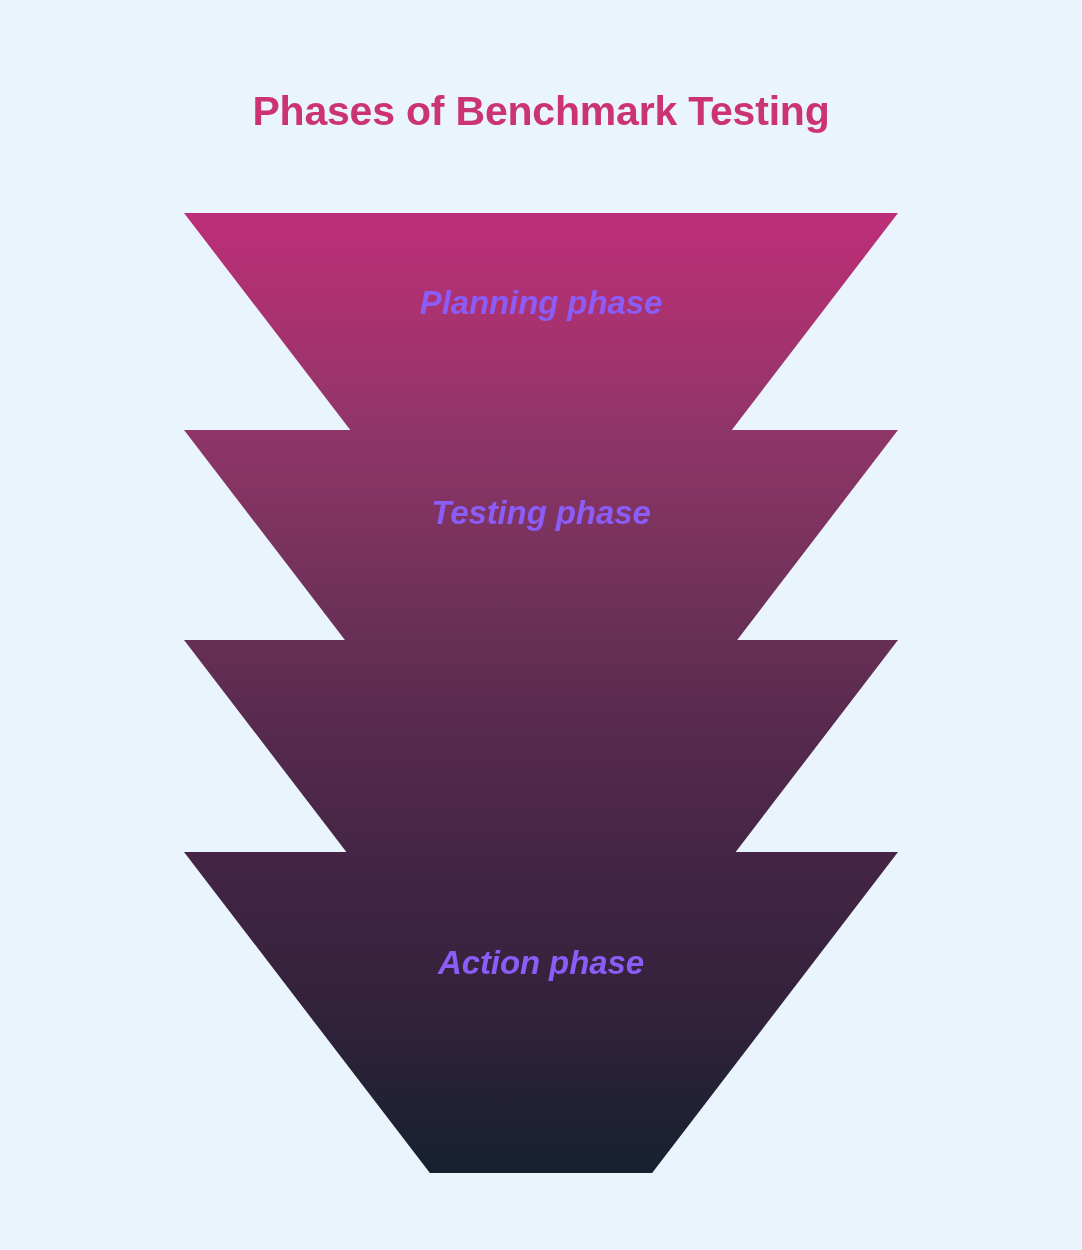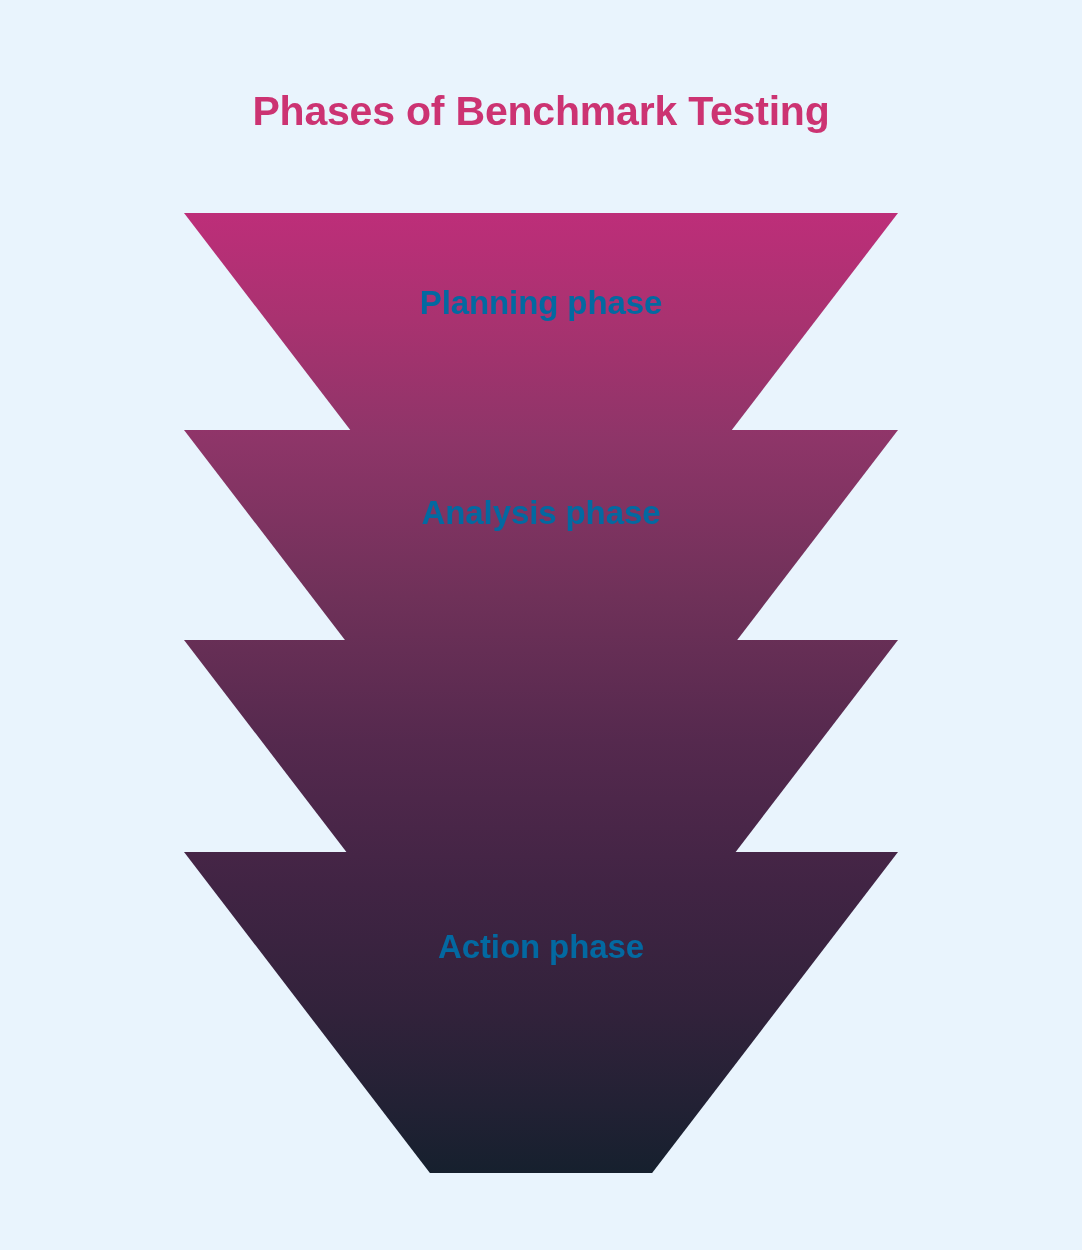--- a/index.html
+++ b/index.html
@@ -88,32 +88,33 @@
   .layer-2 .grad { top: -427px; }
 
   .layer-3 { top: 639px; }
   .layer-3 .grad { top: -639px; }
 
   .layer-label {
     position: absolute;
     left: 0;
     width: 714px;
     text-align: center;
-    color: #0369a1;
+    color: #8b5cf6;
     font-size: 33px;
     font-weight: bold;
     letter-spacing: -0.1px;
     font-family: "Liberation Sans", sans-serif;
     white-space: nowrap;
     pointer-events: none;
+    font-style: italic;
   }
   .layer-0 .layer-label { top: 71px; }
   .layer-1 .layer-label { top: 64px; }
   .layer-2 .layer-label { top: 64px; }
-  .layer-3 .layer-label { top: 76px; }
+  .layer-3 .layer-label { top: 92px; }
 </style>
 </head>
 <body>
 
 <div class="page">
 
   <div class="page-title">Phases of Benchmark Testing</div>
 
   <div class="funnel">
 
@@ -121,21 +122,21 @@
       <div class="tri">
         <div class="grad"></div>
       </div>
       <div class="layer-label">Planning phase</div>
     </div>
 
     <div class="layer layer-1">
       <div class="tri">
         <div class="grad"></div>
       </div>
-      <div class="layer-label">Analysis phase</div>
+      <div class="layer-label">Testing phase</div>
     </div>
 
     <div class="layer layer-2">
       <div class="tri">
         <div class="grad"></div>
       </div>
     </div>
 
     <div class="layer layer-3">
       <div class="tri">

